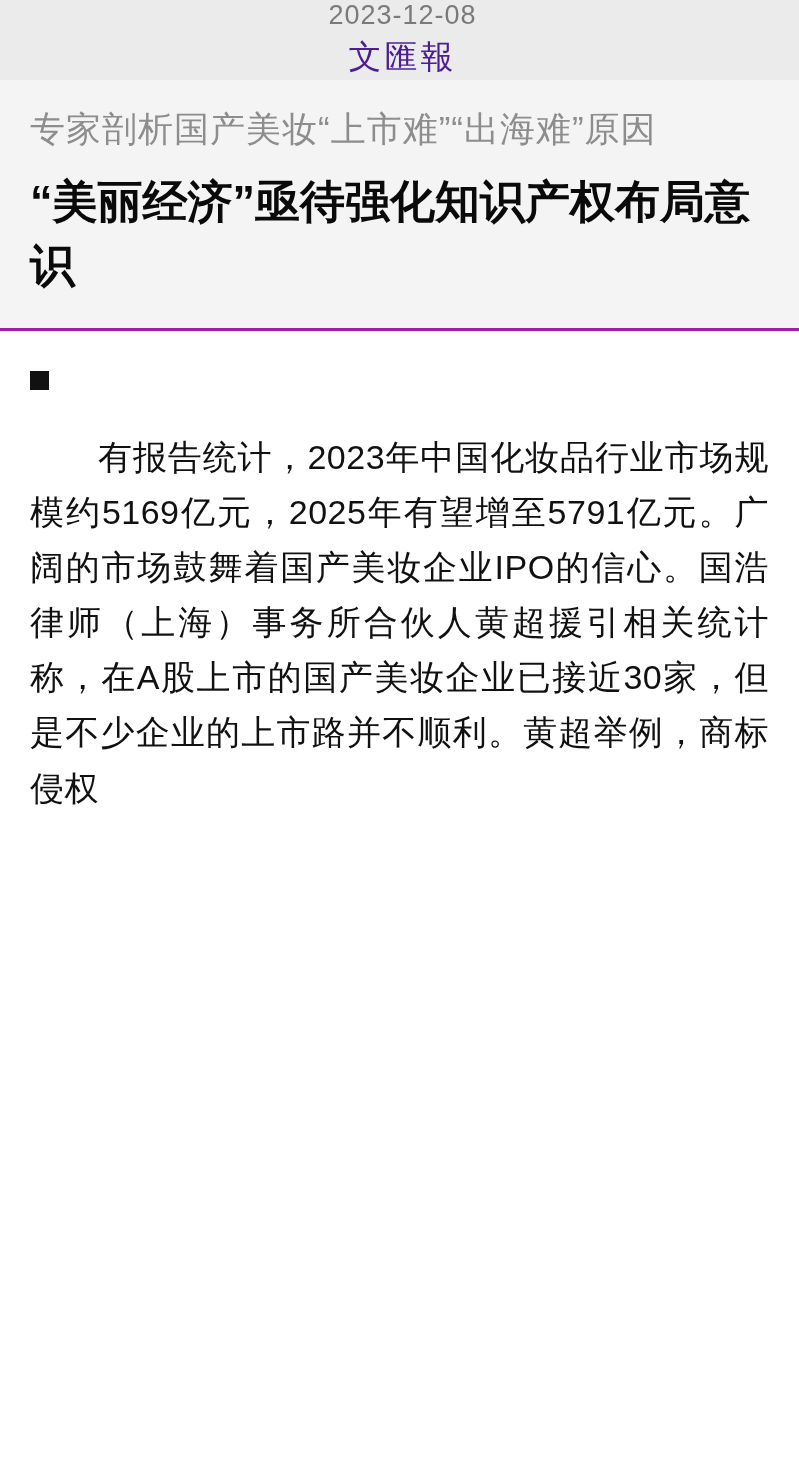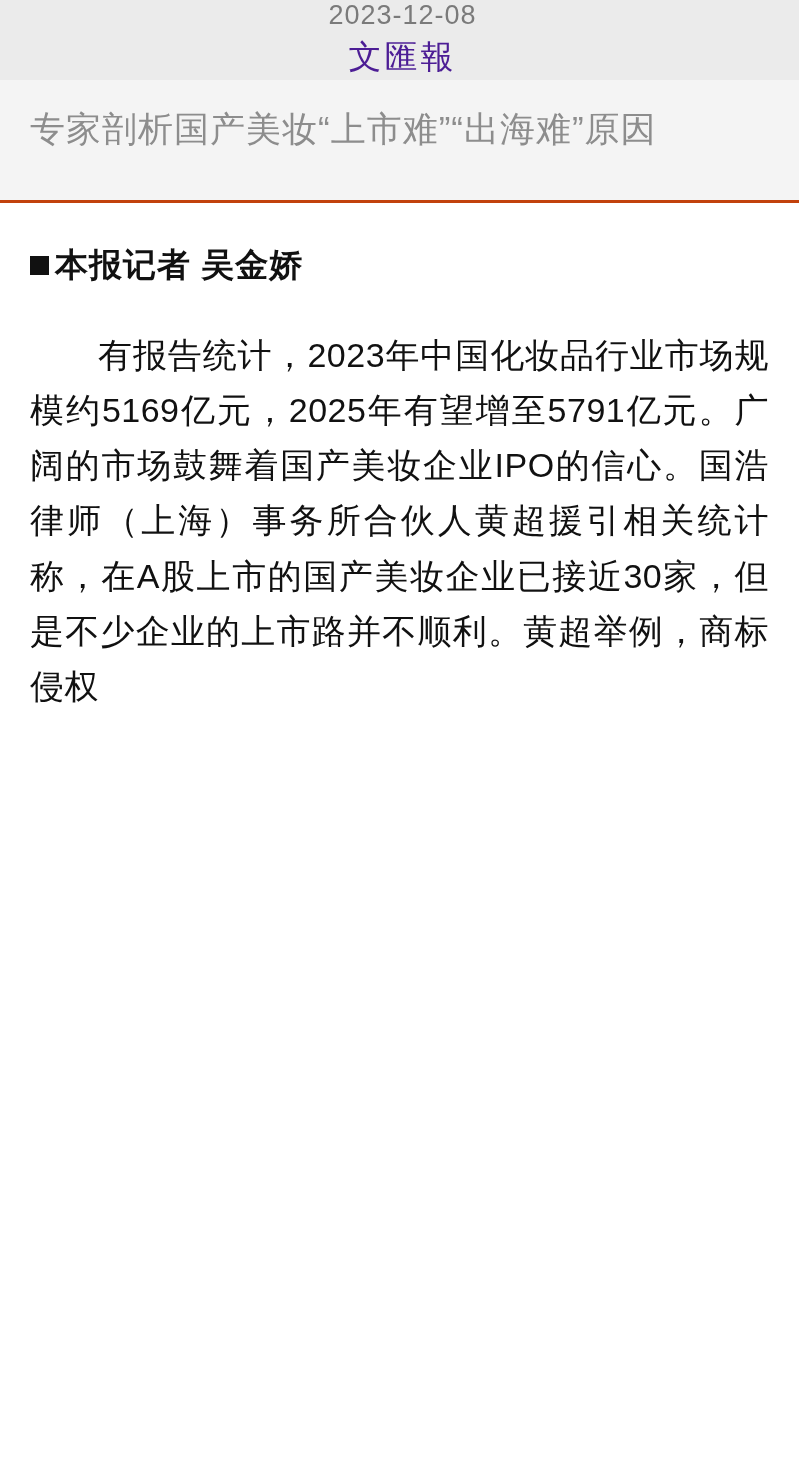--- a/index.html
+++ b/index.html
@@ -46,21 +46,21 @@
     color: #4c1d95;
     letter-spacing: 3px;
     font-family: "DejaVu Serif", "Liberation Serif", serif;
   }
 
   
   .headline-block {
     background: #f4f4f4;
     padding: 22px 30px 30px 30px;
     box-sizing: border-box;
-    border-bottom: 3px solid #c2410c;
+    border-bottom: 3px solid #a21caf;
   }
   .shoulder-title {
     font-size: 35px;
     line-height: 1.55;
     color: #8d8d8d;
     letter-spacing: 1px;
     font-weight: normal;
     margin: 0 0 14px 0;
     font-family: "Liberation Sans", "DejaVu Sans", sans-serif;
   }
@@ -114,23 +114,23 @@
 
 <div class="page">
 
   <div class="topbar">
     <span class="topbar-date">2023-12-08</span>
     <span class="masthead">文匯報</span>
   </div>
 
   <div class="headline-block">
     <h2 class="shoulder-title">专家剖析国产美妆“上市难”“出海难”原因</h2>
+    <h1 class="main-title">“美丽经济”亟待强化知识产权布局意识</h1>
   </div>
 
   <div class="article-body">
     <div class="byline">
       <span class="byline-marker"></span>
-      <span>本报记者 吴金娇</span>
     </div>
     <p class="para clipped">有报告统计，2023年中国化妆品行业市场规模约5169亿元，2025年有望增至5791亿元。广阔的市场鼓舞着国产美妆企业IPO的信心。国浩律师（上海）事务所合伙人黄超援引相关统计称，在A股上市的国产美妆企业已接近30家，但是不少企业的上市路并不顺利。黄超举例，商标侵权</p>
   </div>
 
 </div>
 
 </body></html>

